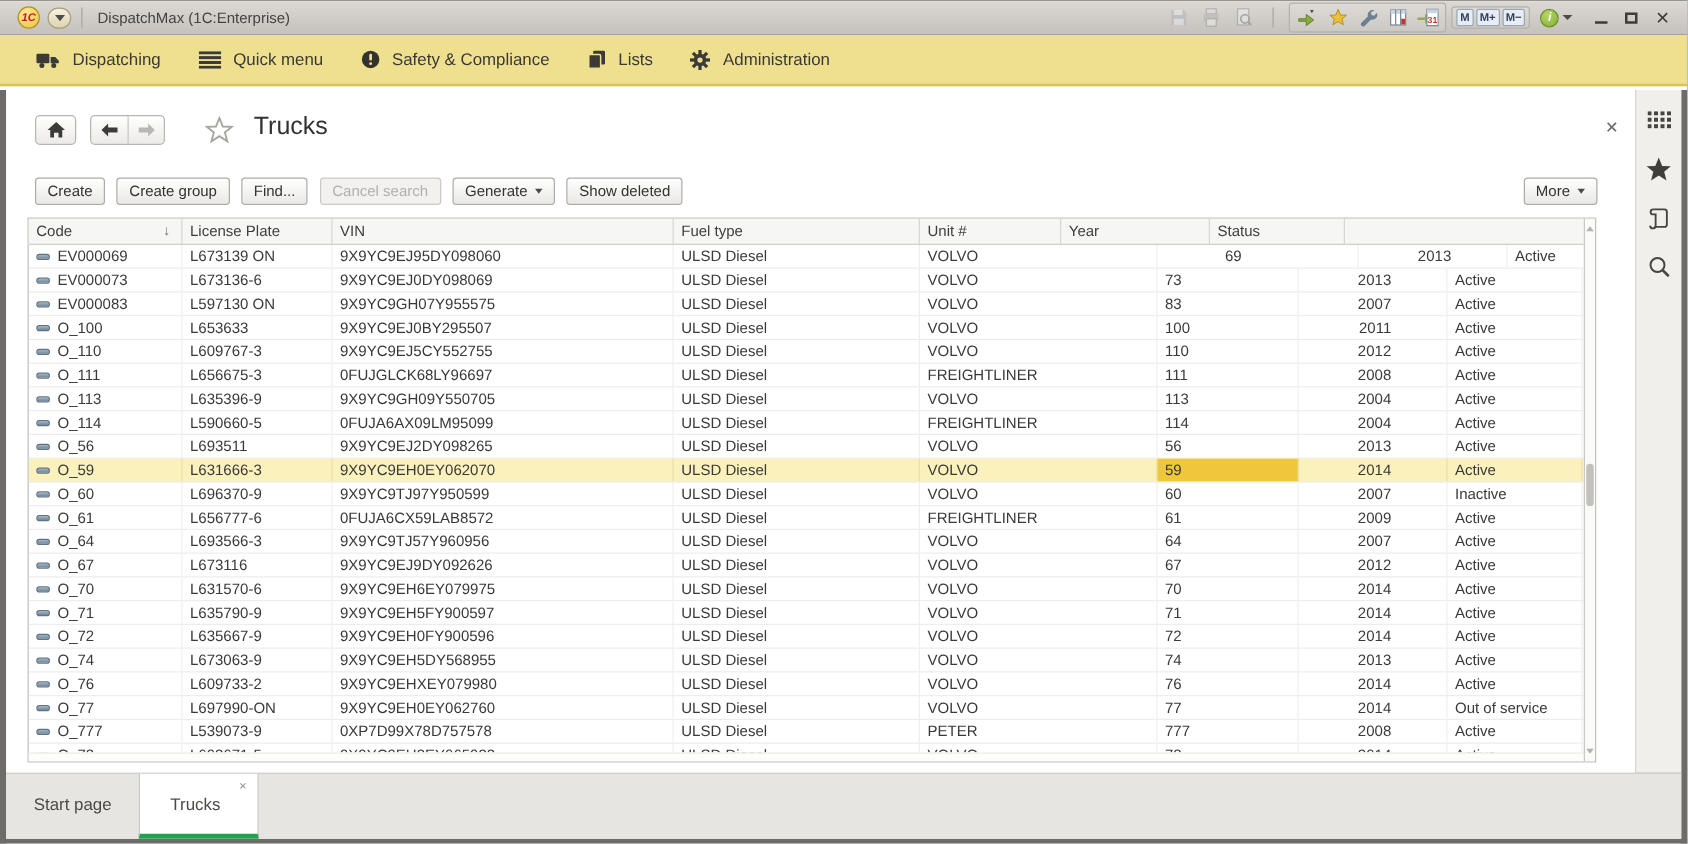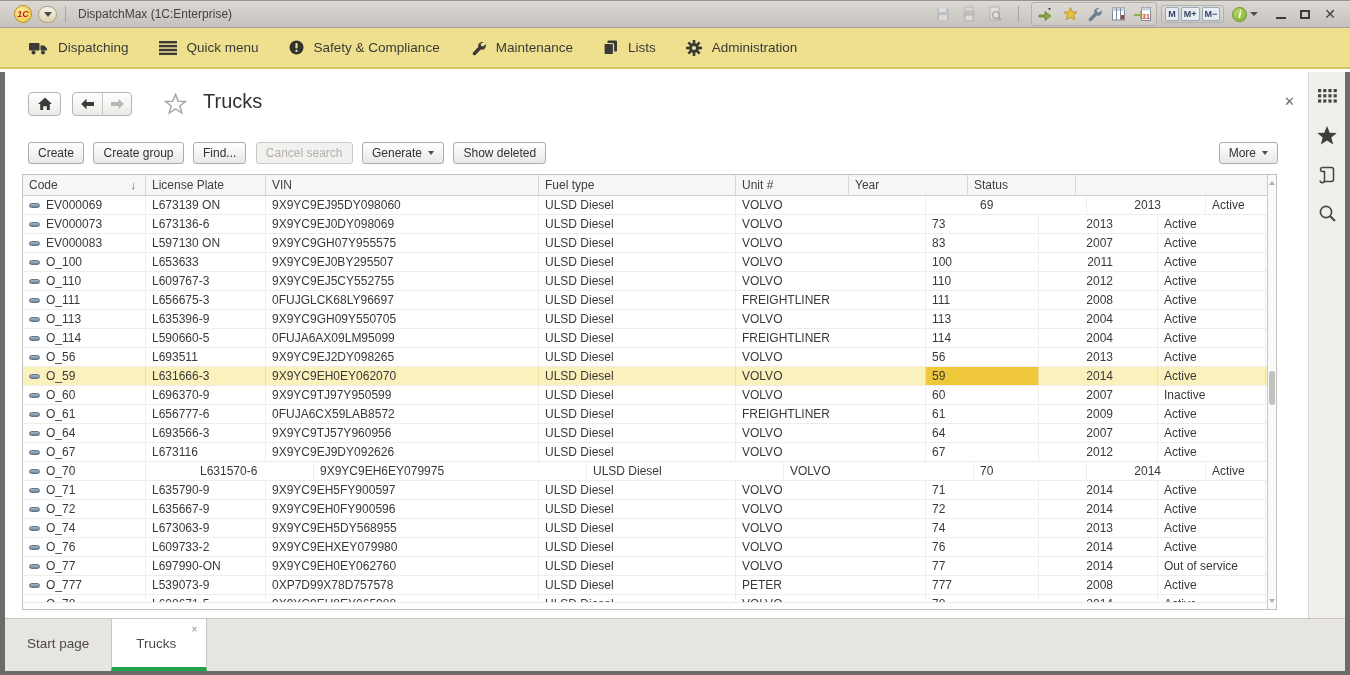--- a/index.html
+++ b/index.html
@@ -217,28 +217,20 @@
         <svg width="15" height="15" viewBox="0 0 15 15">
             <circle cx="7.5" cy="7.5" r="7" fill="#33322f"></circle>
             <rect x="6.4" y="3" width="2.2" height="5.4" rx="1" fill="#efe08f"></rect>
             <rect x="6.4" y="9.8" width="2.2" height="2.2" rx="1" fill="#efe08f"></rect>
           </svg>
       </span>
       <span class="lbl">Safety &amp; Compliance</span>
     </div>
     <div class="menu-item">
       <span class="mi-icon">
-        <svg width="16" height="16" viewBox="0 0 16 16">
-            <path d="M13.7 2.3 a4 4 0 0 0 -5.4 4.8 L3 12.4 a1.8 1.8 0 0 0 2.5 2.5 L10.8 9.6 a4 4 0 0 0 4.8 -5.4 l-2.3 2.3 -2.1 -.6 -.6 -2.1 z" fill="#3b3a37"></path>
-          </svg>
-      </span>
-      <span class="lbl">Maintenance</span>
-    </div>
-    <div class="menu-item">
-      <span class="mi-icon">
         <svg width="15" height="15" viewBox="0 0 15 15">
             <rect x="4.5" y="0.5" width="9.5" height="11" rx="1" fill="#3b3a37"></rect>
             <rect x="1" y="3.5" width="9.5" height="11" rx="1" fill="#3b3a37" stroke="#efe08f" stroke-width="1.2"></rect>
           </svg>
       </span>
       <span class="lbl">Lists</span>
     </div>
     <div class="menu-item">
       <span class="mi-icon">
         <svg width="16" height="16" viewBox="0 0 16 16">
@@ -715,21 +707,21 @@
                   </div>
                   <div class="td col-status" style="width: 108px;">
                     <span>Active</span>
                   </div>
                 </div>
                 <div class="tr">
                   <div class="td col-code" style="width: 123px;">
                     <span class="row-icon"></span>
                     <span>O_70</span>
                   </div>
-                  <div class="td col-plate" style="width: 120px; margin-left: 48px;">
+                  <div class="td col-plate" style="width: 120px;">
                     <span>L631570-6</span>
                   </div>
                   <div class="td col-vin" style="width: 273px;">
                     <span>9X9YC9EH6EY079975</span>
                   </div>
                   <div class="td col-fuel" style="width: 197px;">
                     <span>ULSD Diesel</span>
                   </div>
                   <div class="td col-make" style="width: 190px;">
                     <span>VOLVO</span>

